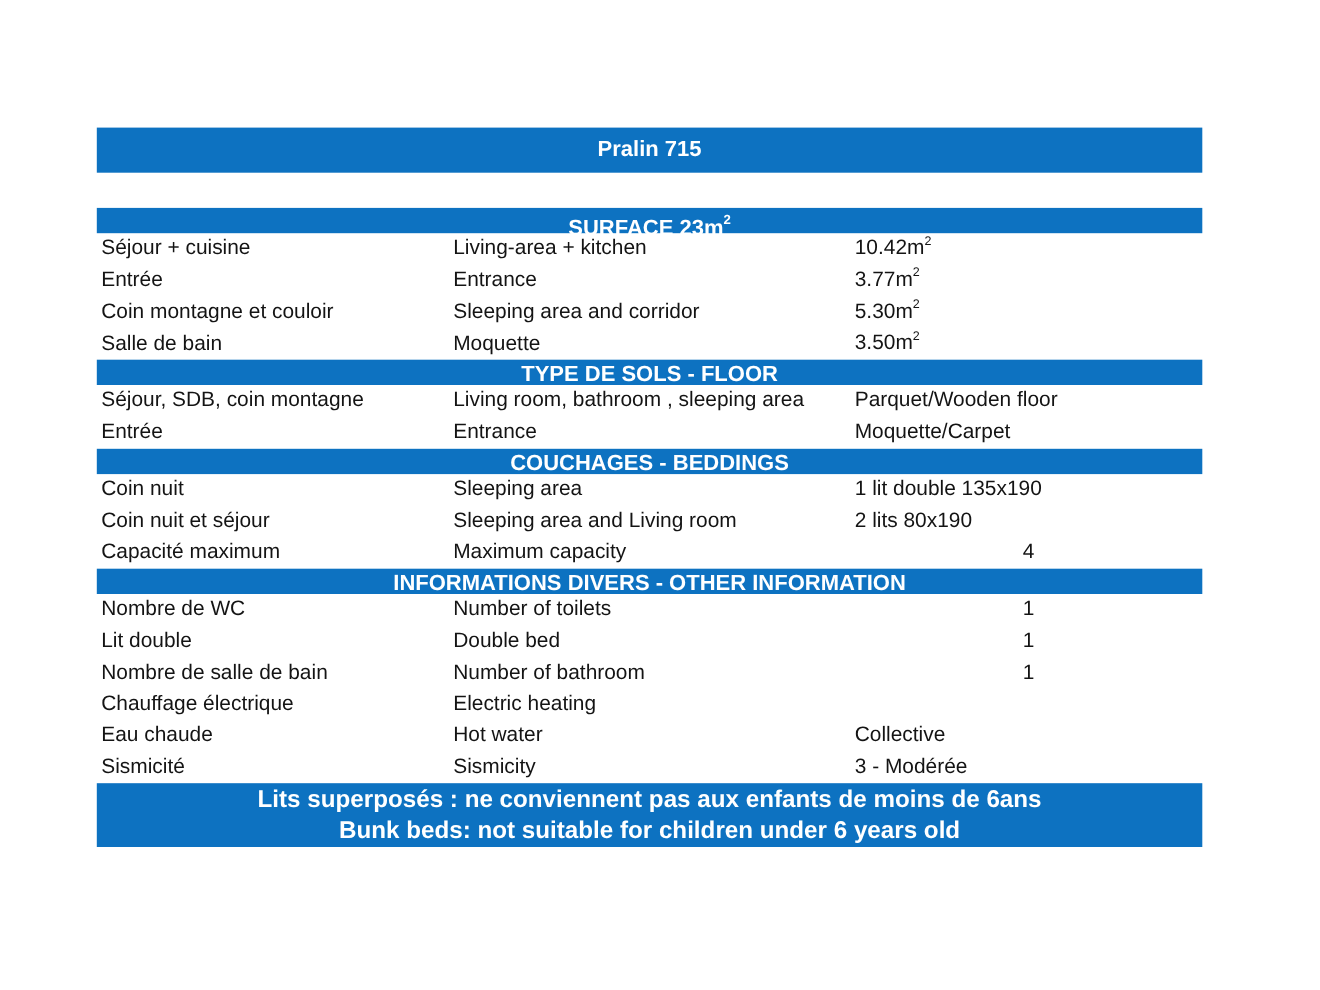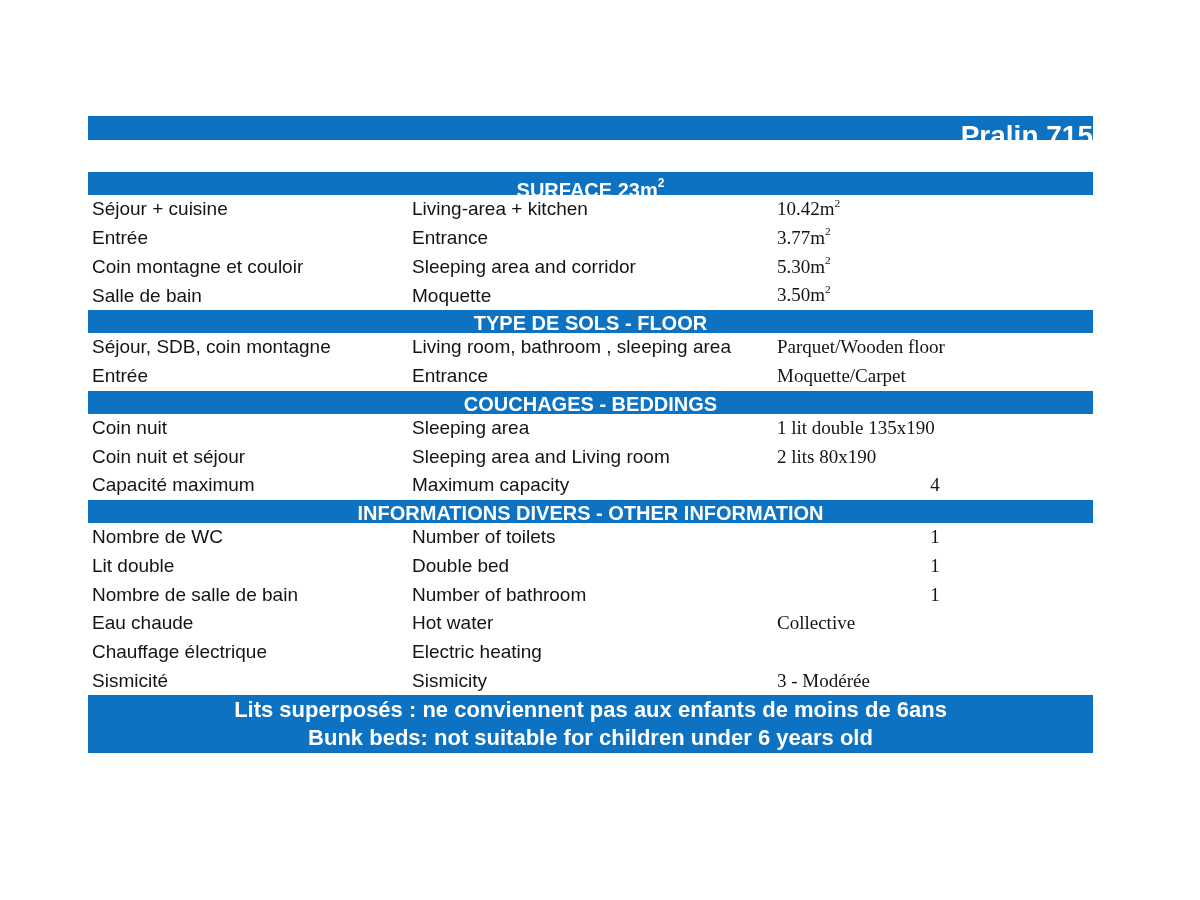--- a/index.html
+++ b/index.html
@@ -16,40 +16,39 @@
     left: 88px; top: 116px;
     width: 1005px;
   }
   .bar {
     background: var(--accent);
     color: #ffffff;
     font-weight: bold;
     text-align: center;
   }
   .title-bar {
-    height: 24px;
+    height: 41px;
     line-height: 40px;
-    font-size: 28px;
+    font-size: 20px;
     margin-bottom: 32px;
-    text-align: right;
   }
   .section-header {
     height: 23px;
     line-height: 26px;
     font-size: 20px;
   }
   .row {
     display: flex;
     height: 28.75px;
     align-items: center;
     font-size: 19px;
   }
   .col-fr { width: 324px; padding-left: 4px; }
   .col-en { width: 365px; }
-  .col-val { width: 316px; font-family: Liberation Serif, serif; }
+  .col-val { width: 316px; }
   .col-val.center { text-align: center; }
   sup {
     font-size: 0.6em;
     vertical-align: super;
     position: relative;
     top: -0.15em;
   }
   .footer {
     padding: 1px 0;
     font-size: 22px;
@@ -136,28 +135,28 @@
       <span class="col-fr">Lit double</span>
       <span class="col-en">Double bed</span>
       <span class="col-val center">1</span>
     </div>
     <div class="row">
       <span class="col-fr">Nombre de salle de bain</span>
       <span class="col-en">Number of bathroom</span>
       <span class="col-val center">1</span>
     </div>
     <div class="row">
+      <span class="col-fr">Chauffage électrique</span>
+      <span class="col-en">Electric heating</span>
+      <span class="col-val"></span>
+    </div>
+    <div class="row">
       <span class="col-fr">Eau chaude</span>
       <span class="col-en">Hot water</span>
       <span class="col-val">Collective</span>
-    </div>
-    <div class="row">
-      <span class="col-fr">Chauffage électrique</span>
-      <span class="col-en">Electric heating</span>
-      <span class="col-val"></span>
     </div>
     <div class="row">
       <span class="col-fr">Sismicité</span>
       <span class="col-en">Sismicity</span>
       <span class="col-val">3 - Modérée</span>
     </div>
   </section>
 
   <div class="bar footer">
     <div>Lits superposés : ne conviennent pas aux enfants de moins de 6ans</div>

